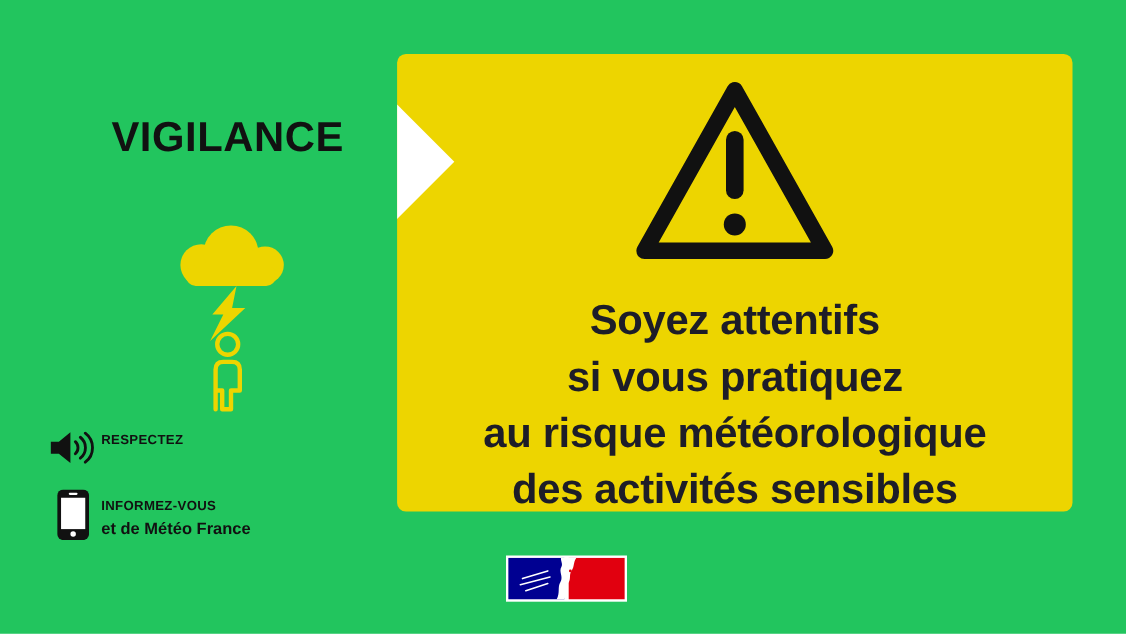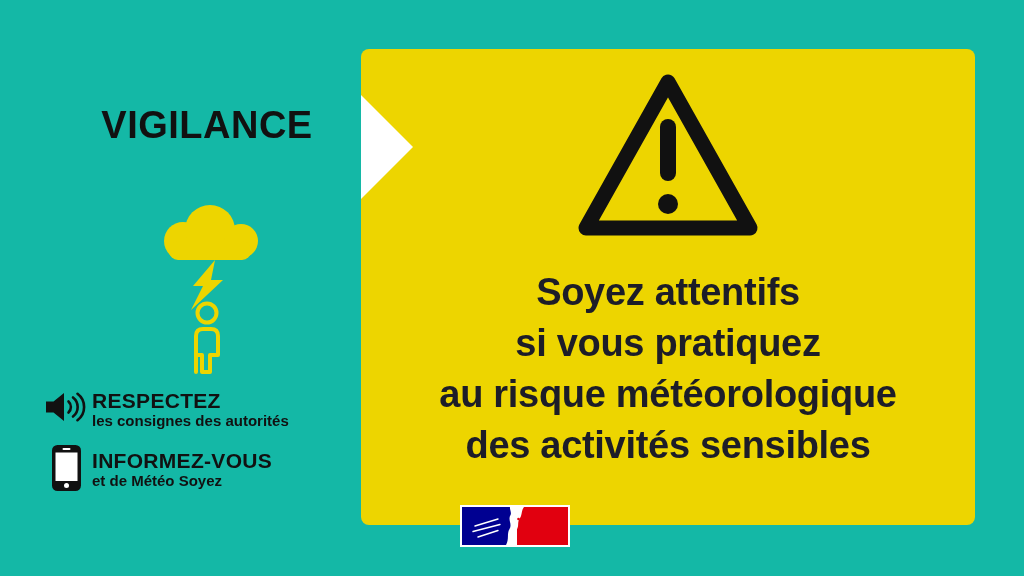--- a/index.html
+++ b/index.html
@@ -1,21 +1,21 @@
 <!DOCTYPE html>
 <html><head>
 <meta charset="utf-8">
 <style>
   * { margin: 0; padding: 0; box-sizing: border-box; }
   body { background: #ffffff; font-family: "Liberation Sans", sans-serif; }
   .canvas {
     position: relative;
     width: 1024px;
     height: 576px;
-    background: #14b8a6;
+    background: #22c55e;
     overflow: hidden;
     padding-left: 20px;
   }
   
   .vigilance-title {
     position: absolute;
     left: 52px; top: 106px; width: 310px;
     text-align: center;
     font-size: 38px;
     line-height: 39px;
@@ -29,31 +29,31 @@
   .person-icon     { left: 186px; top: 301px; }
 
   .advisory-icon { position: absolute; }
   .speaker-icon    { left: 46px; top: 392px; }
   .smartphone-icon { left: 52px; top: 445px; }
 
   .advisory-text { position: absolute; left: 92px; color: #111111; }
   .advisory-text-1 { top: 390px; }
   .advisory-text-2 { top: 450px; }
   .advisory-heading {
-    font-size: 21px; font-weight: 800; line-height: 21px; letter-spacing: 0.3px;
+    font-size: 12px; font-weight: 800; line-height: 21px; letter-spacing: 0.3px;
   }
   .advisory-line {
     font-size: 15px; font-weight: 700; line-height: 20.5px;
   }
 
   
   .alert-panel {
     position: absolute;
     left: 361px; top: 49px;
-    width: 614px; height: 476px;
+    width: 614px; height: 416px;
     background: #EDD500;
     border-radius: 8px;
   }
   .alert-panel-notch {
     position: absolute;
     left: 0; top: 46px;
     width: 0; height: 0;
     border-top: 52px solid transparent;
     border-bottom: 52px solid transparent;
     border-left: 52px solid #ffffff;
@@ -112,32 +112,31 @@
   <svg class="advisory-icon speaker-icon" width="41" height="30" viewBox="0 0 41 30">
     <path d="M0,9.5 h7.5 L18,1 v28 L7.5,20.5 H0 Z" fill="#111111"></path>
     <g fill="none" stroke="#111111" stroke-width="2.6" stroke-linecap="round">
       <path d="M22.5,9.5 a7.5,7.5 0 0 1 0,11"></path>
       <path d="M27,5.5 a12,12 0 0 1 0,19"></path>
       <path d="M31.5,1.8 a16.5,16.5 0 0 1 0,26.4"></path>
     </g>
   </svg>
   <div class="advisory-text advisory-text-1">
     <div class="advisory-heading">RESPECTEZ</div>
-    <div class="advisory-line">les consignes des autorités</div>
   </div>
 
   <svg class="advisory-icon smartphone-icon" width="29" height="46" viewBox="0 0 29 46">
     <rect x="0" y="0" width="29" height="46" rx="5.5" fill="#111111"></rect>
     <rect x="3.5" y="7.5" width="22" height="28.5" fill="#ffffff"></rect>
     <rect x="10.5" y="3" width="8" height="1.9" rx="0.95" fill="#ffffff"></rect>
     <circle cx="14.5" cy="40.5" r="2.5" fill="#ffffff"></circle>
   </svg>
   <div class="advisory-text advisory-text-2">
     <div class="advisory-heading">INFORMEZ-VOUS</div>
-    <div class="advisory-line">et de Météo Soyez</div>
+    <div class="advisory-line">et de Météo France</div>
   </div>
 
   <div class="alert-panel">
     <div class="alert-panel-notch"></div>
 
     <svg class="warning-triangle" width="186" height="180" viewBox="0 0 186 180">
       <path d="M93,15 L175,161 H11 Z" fill="none" stroke="#111111" stroke-width="15" stroke-linejoin="round"></path>
       <rect x="85" y="52" width="16" height="62" rx="8" fill="#111111"></rect>
       <circle cx="93" cy="137" r="10" fill="#111111"></circle>
     </svg>

